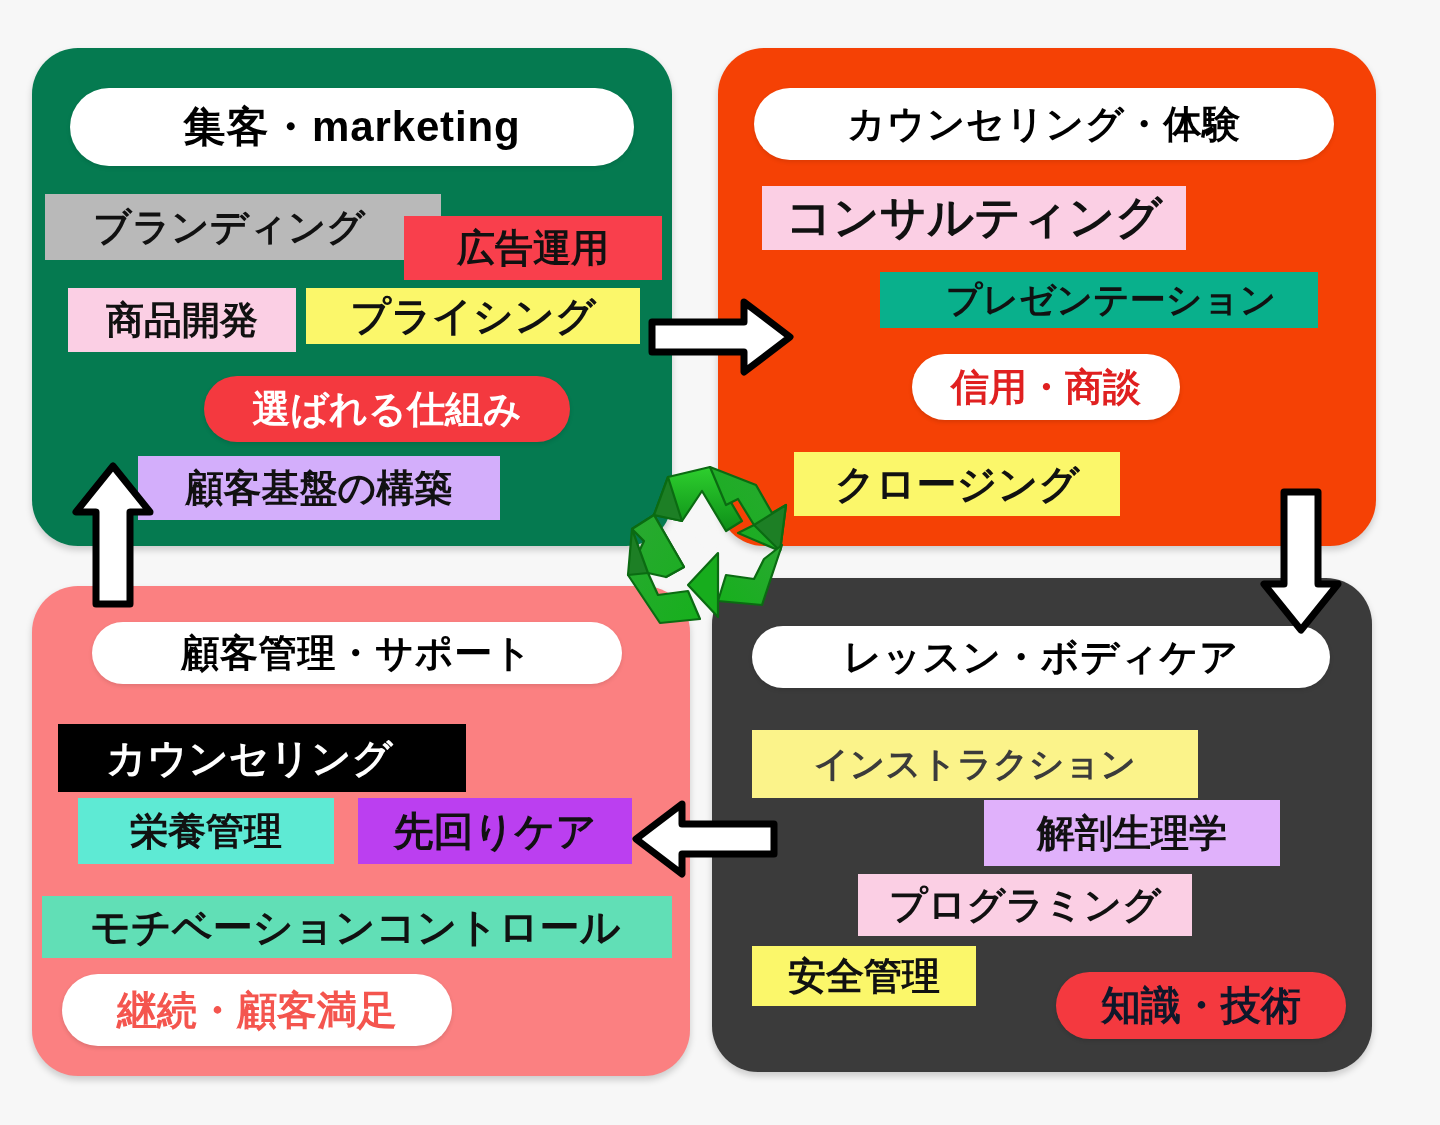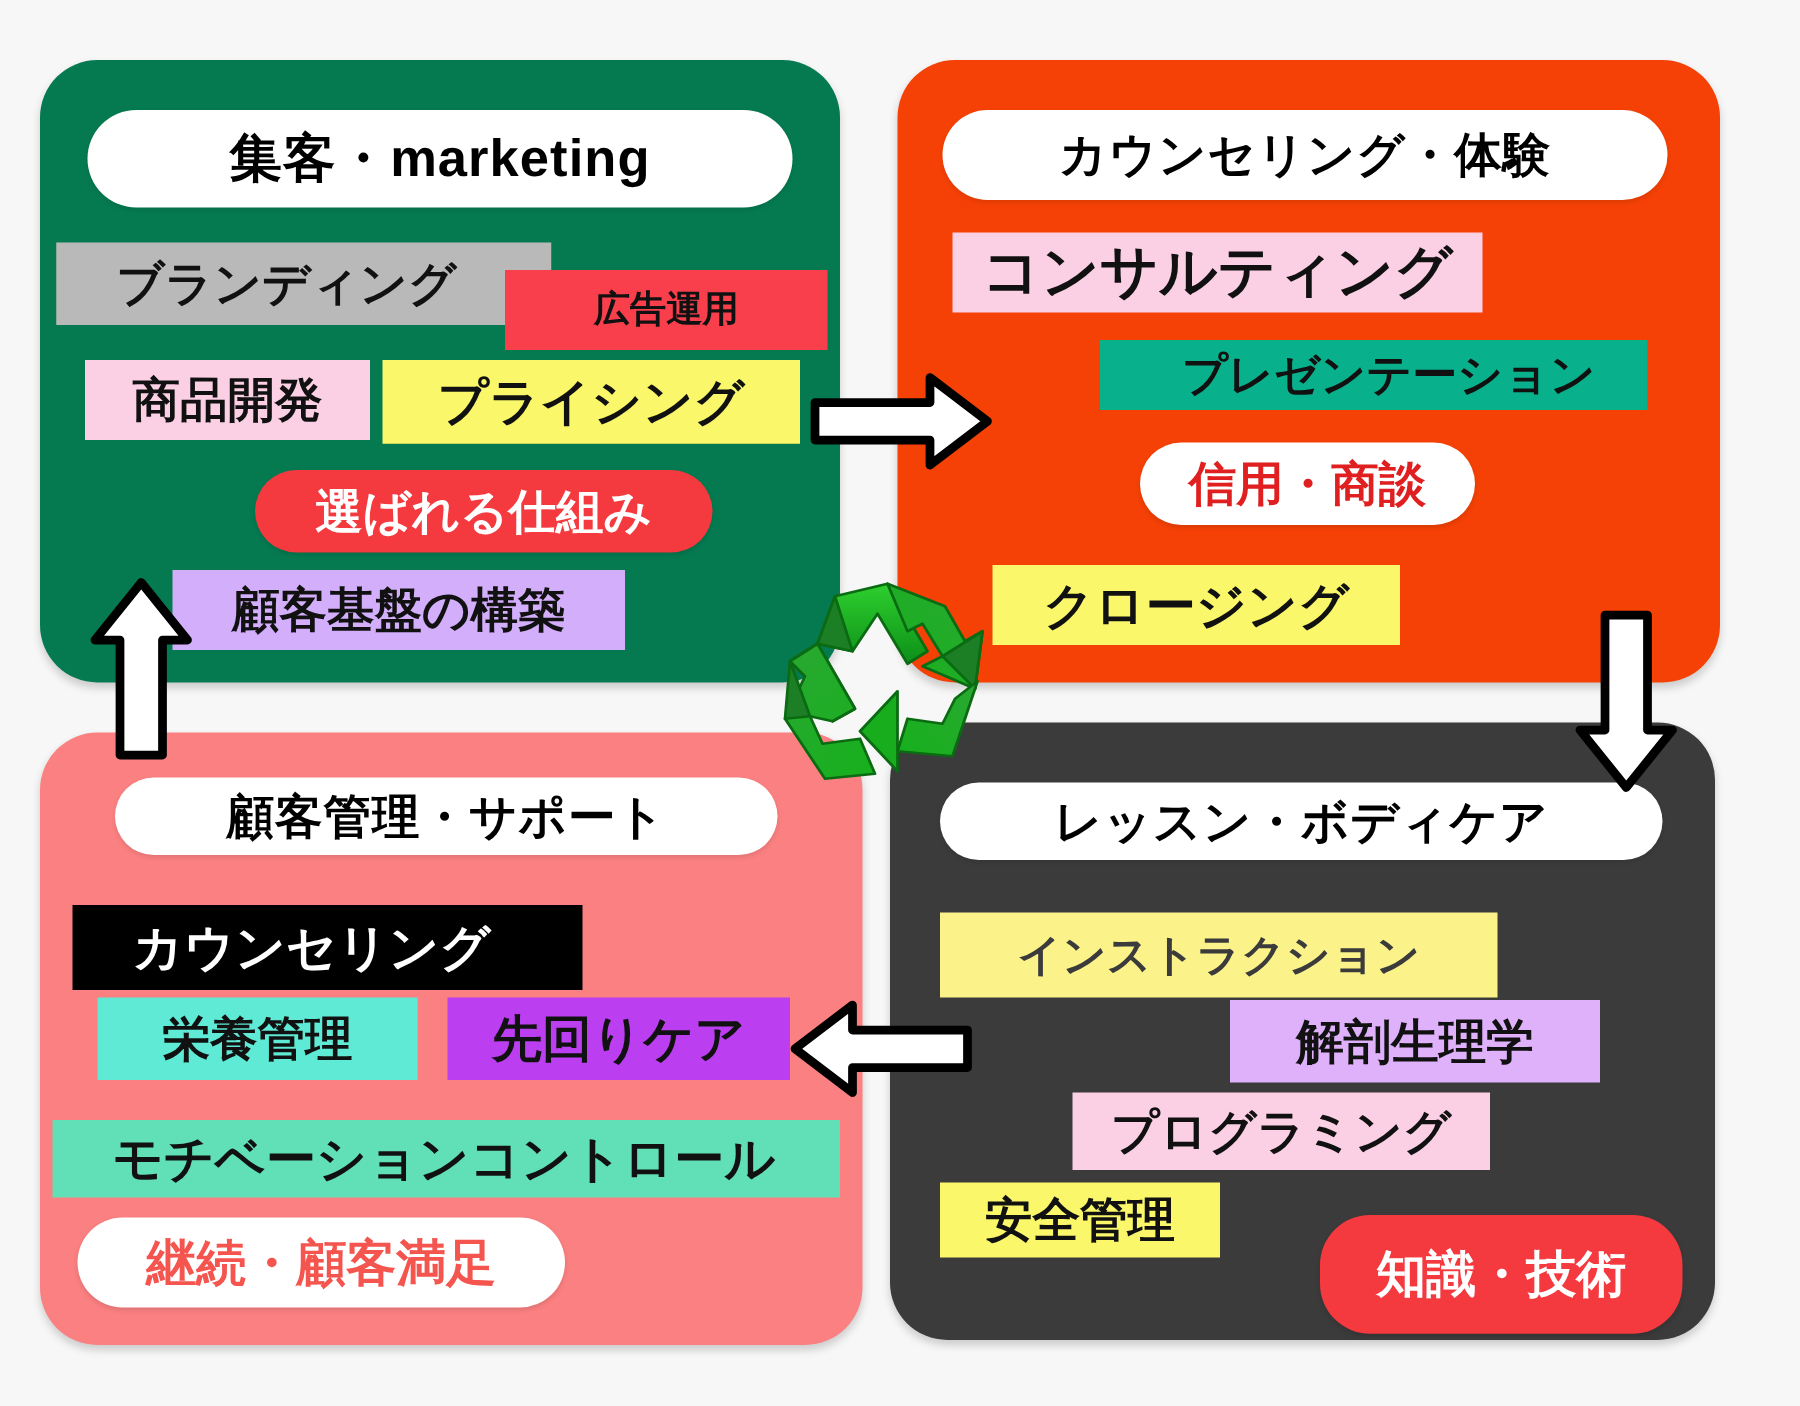--- a/index.html
+++ b/index.html
@@ -65,25 +65,25 @@
 <body>
 
 <div class="stage">
 
   <div class="panel green"></div>
 
   <div class="pill" style="left:70px;top:88px;width:564px;height:78px;font-size:42px;">集客・marketing</div>
 
   <div class="tag padL" style="left:45px;top:194px;width:396px;height:66px;background:#b9b9b9;color:#111;font-size:38px;">ブランディング</div>
 
-  <div class="tag center" style="left:404px;top:216px;width:258px;height:64px;background:#f93f4c;color:#111;font-size:29px;">広告運用</div>
+  <div class="tag center" style="left:404px;top:216px;width:258px;height:64px;background:#f93f4c;color:#111;font-size:38px;">広告運用</div>
 
   <div class="tag center" style="left:68px;top:288px;width:228px;height:64px;background:#fbcfe4;color:#111;font-size:38px;">商品開発</div>
 
-  <div class="tag center" style="left:306px;top:288px;width:334px;height:67px;background:#fbf76a;color:#111;font-size:40px;">プライシング</div>
+  <div class="tag center" style="left:306px;top:288px;width:334px;height:56px;background:#fbf76a;color:#111;font-size:40px;">プライシング</div>
 
   <div class="cap" style="left:204px;top:376px;width:366px;height:66px;background:#f4393f;color:#fff;font-size:38px;">選ばれる仕組み</div>
 
   <div class="tag center" style="left:138px;top:456px;width:362px;height:64px;background:#d3aefb;color:#111;font-size:38px;">顧客基盤の構築</div>
 
   <div class="panel orange"></div>
 
   <div class="pill" style="left:754px;top:88px;width:580px;height:72px;font-size:38px;">カウンセリング・体験</div>
 
   <div class="tag center" style="left:762px;top:186px;width:424px;height:64px;background:#fbcfe4;color:#111;font-size:46px;">コンサルティング</div>
@@ -113,21 +113,21 @@
   <div class="pill" style="left:752px;top:626px;width:578px;height:62px;font-size:38px;">レッスン・ボディケア</div>
 
   <div class="tag center" style="left:752px;top:730px;width:446px;height:68px;background:#fbf38a;color:#3b3b3b;font-size:35px;">インストラクション</div>
 
   <div class="tag center" style="left:984px;top:800px;width:296px;height:66px;background:#e0b1fb;color:#111;font-size:38px;">解剖生理学</div>
 
   <div class="tag center" style="left:858px;top:874px;width:334px;height:62px;background:#fbcfe4;color:#111;font-size:38px;">プログラミング</div>
 
   <div class="tag center" style="left:752px;top:946px;width:224px;height:60px;background:#fbf76a;color:#111;font-size:38px;">安全管理</div>
 
-  <div class="cap" style="left:1056px;top:972px;width:290px;height:95px;background:#f4393f;color:#ffffff;font-size:40px;">知識・技術</div>
+  <div class="cap" style="left:1056px;top:972px;width:290px;height:67px;background:#f4393f;color:#0f172a;font-size:40px;">知識・技術</div>
 
   <div class="arrow" style="left:648px;top:296px;width:146px;height:82px;">
     <svg viewBox="0 0 146 82" xmlns="http://www.w3.org/2000/svg">
       <path d="M4 26 H96 V6 L142 41 L96 76 V56 H4 Z" fill="#ffffff" stroke="#000000" stroke-width="7" stroke-linejoin="round"></path>
     </svg>
   </div>
 
   <div class="arrow" style="left:1258px;top:488px;width:86px;height:146px;">
     <svg viewBox="0 0 86 146" xmlns="http://www.w3.org/2000/svg">
       <path d="M26 4 H60 V96 H80 L43 142 L6 96 H26 Z" fill="#ffffff" stroke="#000000" stroke-width="7" stroke-linejoin="round"></path>

